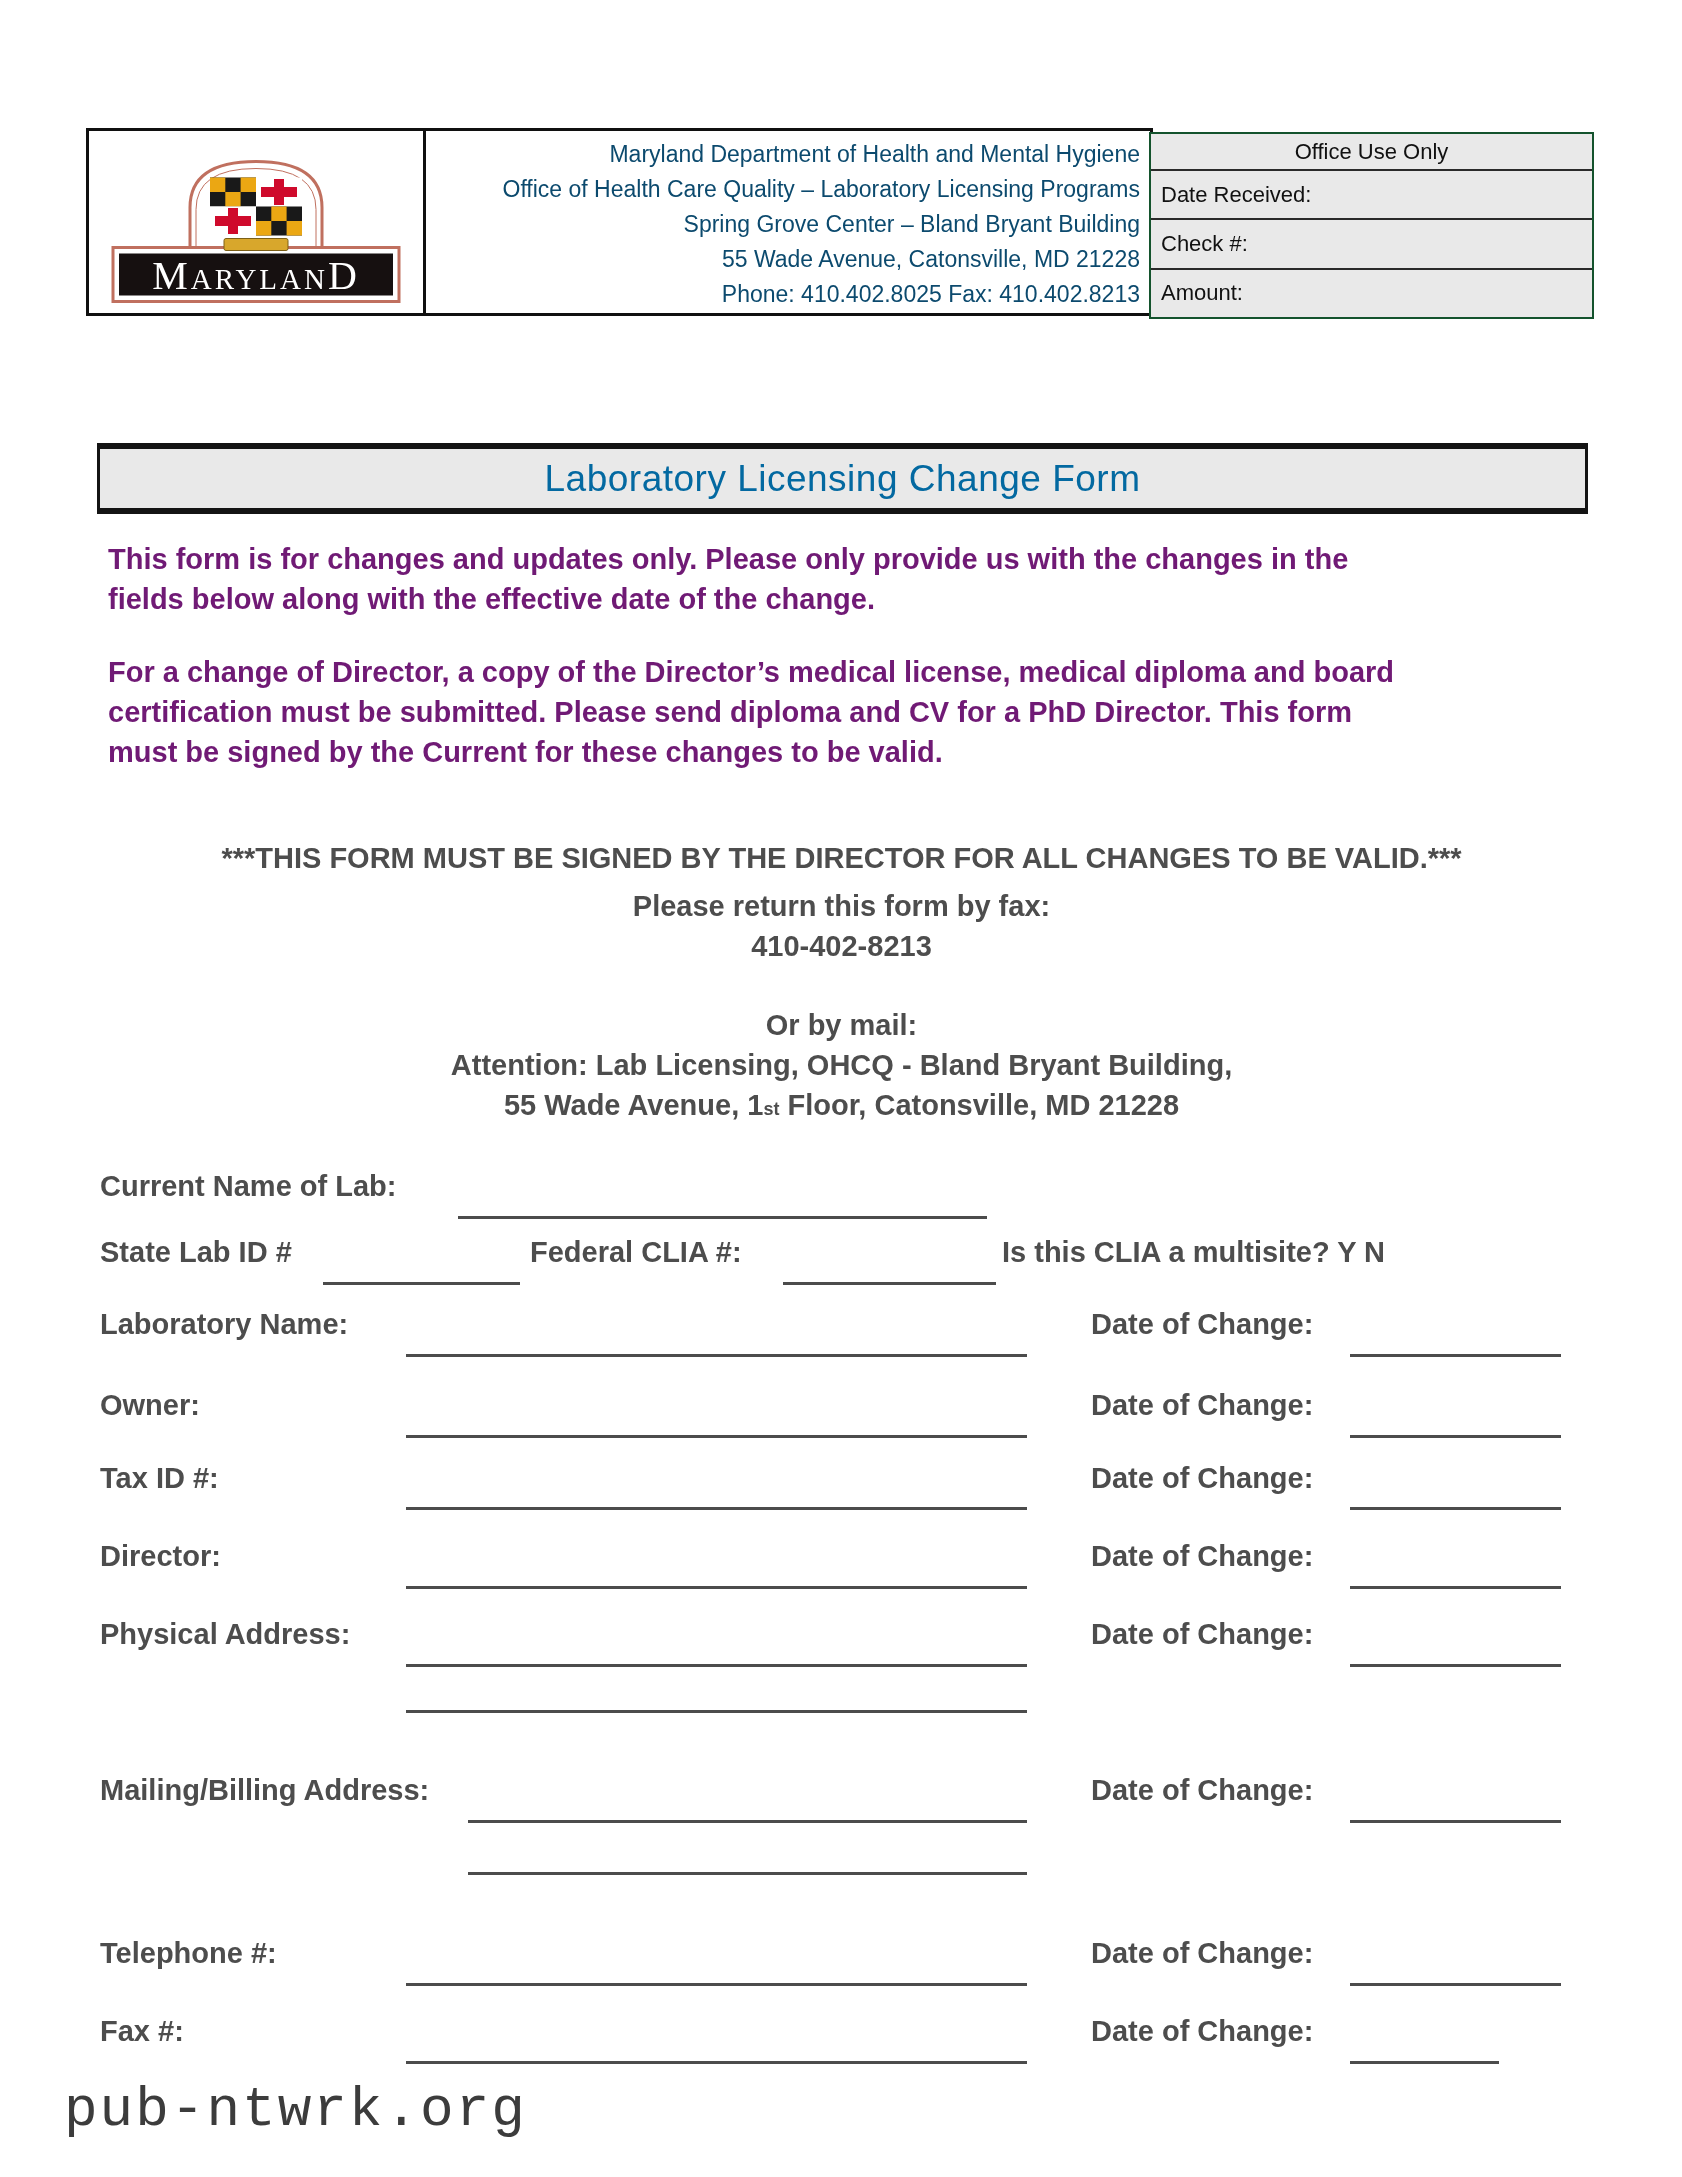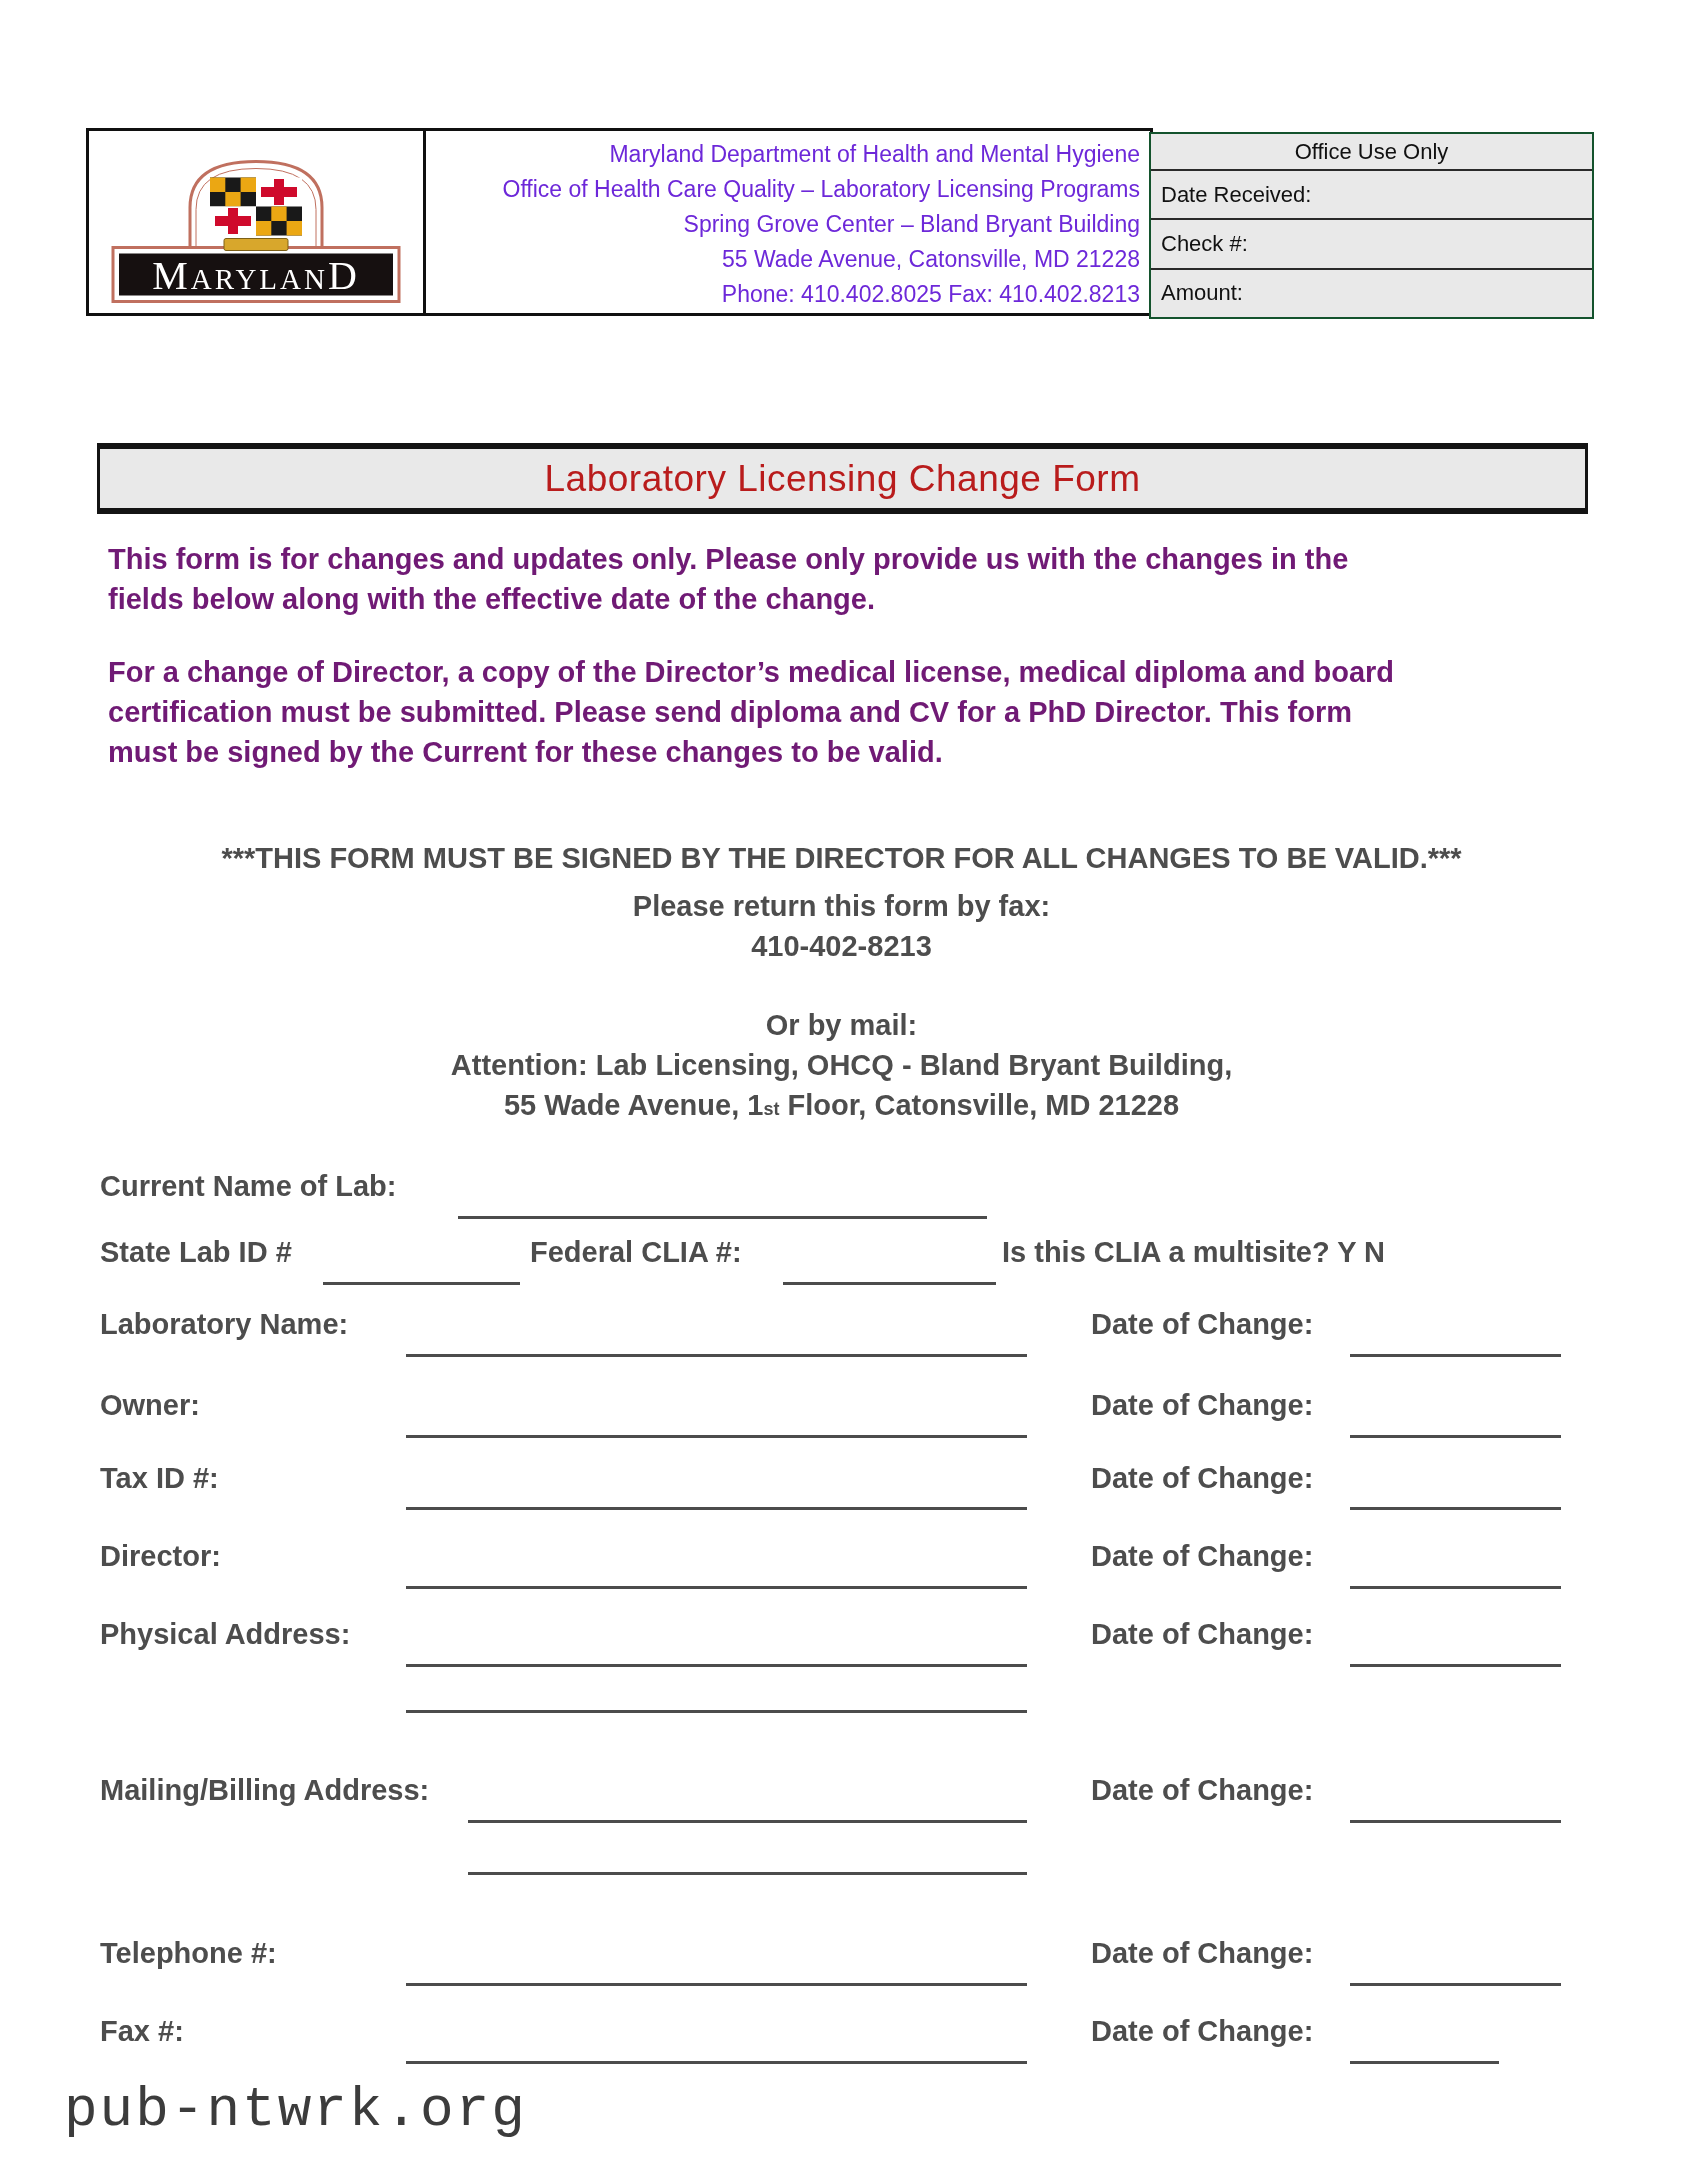--- a/index.html
+++ b/index.html
@@ -15,21 +15,21 @@
     position:absolute;left:86px;top:128px;width:1067px;height:188px;
     border:3px solid #101010;box-sizing:border-box;display:flex;
     background:#ffffff;
   }
   .logo-cell{
     width:337px;flex:0 0 337px;border-right:3px solid #101010;
     display:flex;align-items:center;justify-content:center;box-sizing:border-box;
   }
   .agency{
     flex:1;padding:6px 10px 0 0;text-align:right;
-    font-size:23px;line-height:35px;color:#6d28d9;
+    font-size:23px;line-height:35px;color:#0c4a6e;
   }
   .office-box{
     position:absolute;left:1149px;top:132px;width:445px;height:187px;
     background:#e9e9e9;border:2px solid #14532d;box-sizing:border-box;
     display:flex;flex-direction:column;font-size:22px;color:#111111;
   }
   .ou-title{
     flex:0 0 35px;display:flex;align-items:center;justify-content:center;
     border-bottom:2px solid #2a2a2a;
   }
@@ -37,21 +37,21 @@
     flex:1;display:flex;align-items:center;padding-left:10px;
     border-bottom:2px solid #2a2a2a;
   }
   .ou-row:last-child{border-bottom:none;}
   
   .title-bar{
     position:absolute;left:97px;top:443px;width:1491px;height:71px;
     background:#e9e9e9;box-sizing:border-box;
     border:3px solid #141414;border-top-width:6px;border-bottom-width:6px;
     display:flex;align-items:center;justify-content:center;
-    font-size:37px;color:#b91c1c;letter-spacing:0.5px;
+    font-size:37px;color:#0369a1;letter-spacing:0.5px;
   }
   
   .para{
     position:absolute;left:108px;width:1473px;
     font-size:29px;font-weight:bold;color:#701a75;line-height:40px;
   }
   .centered{
     position:absolute;left:0;width:1683px;text-align:center;
     font-size:29px;font-weight:bold;color:#4d4d4d;line-height:40px;
   }

